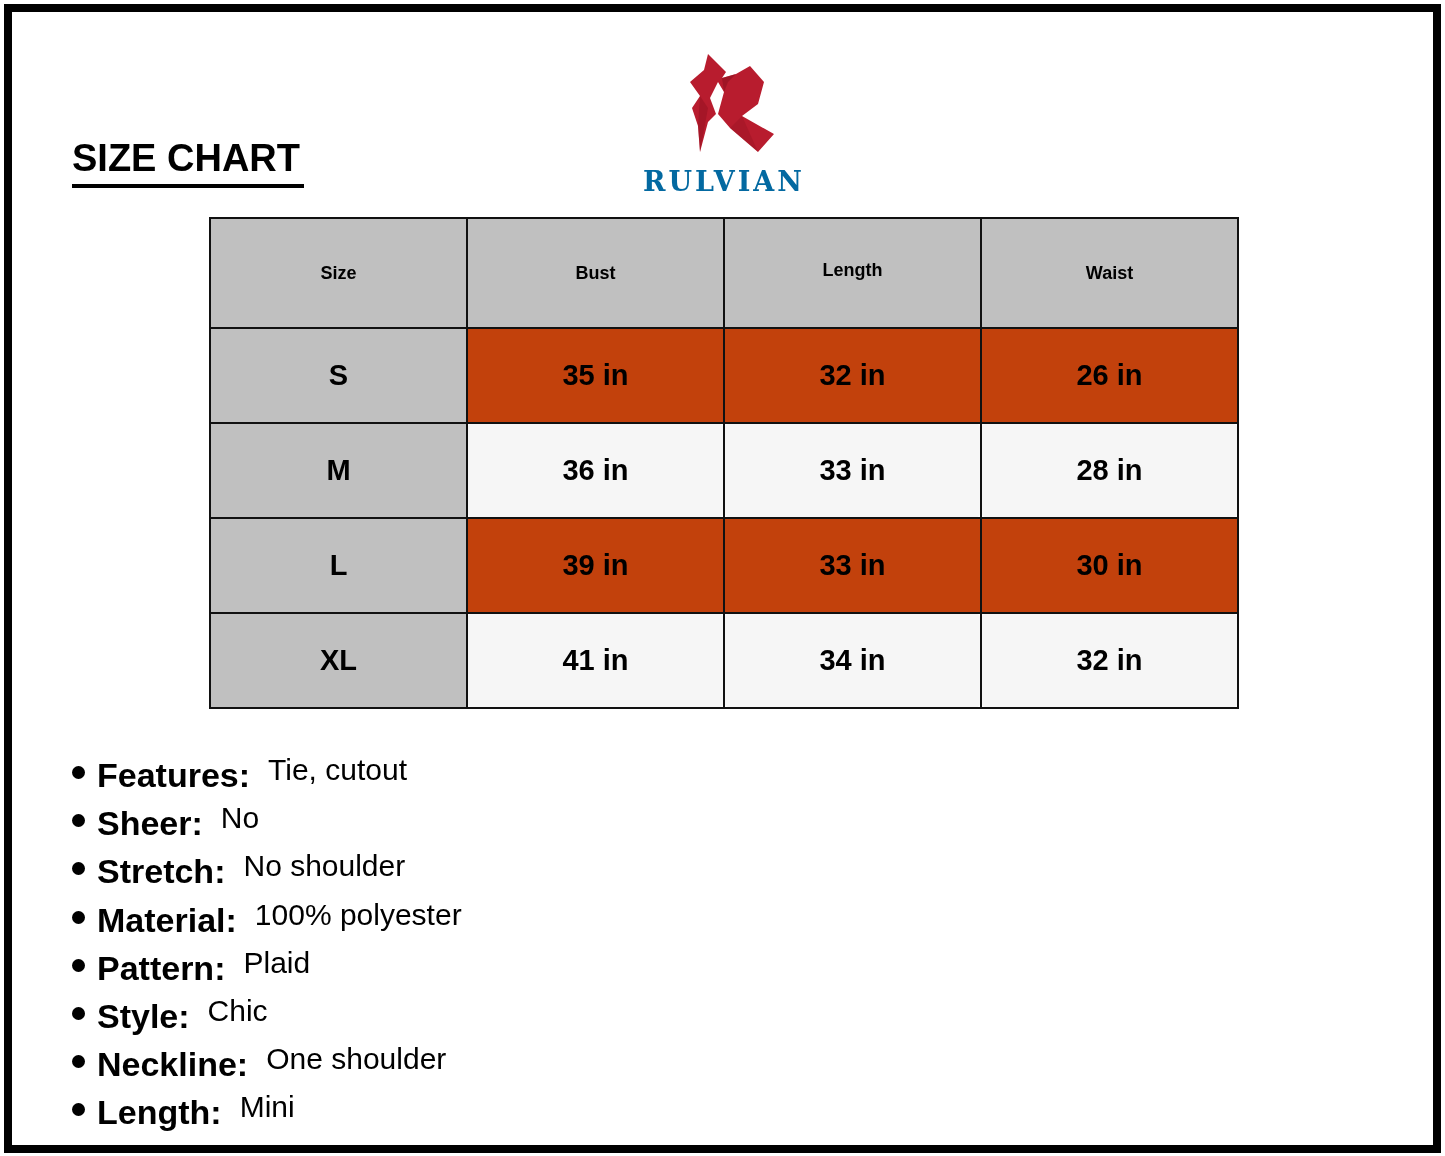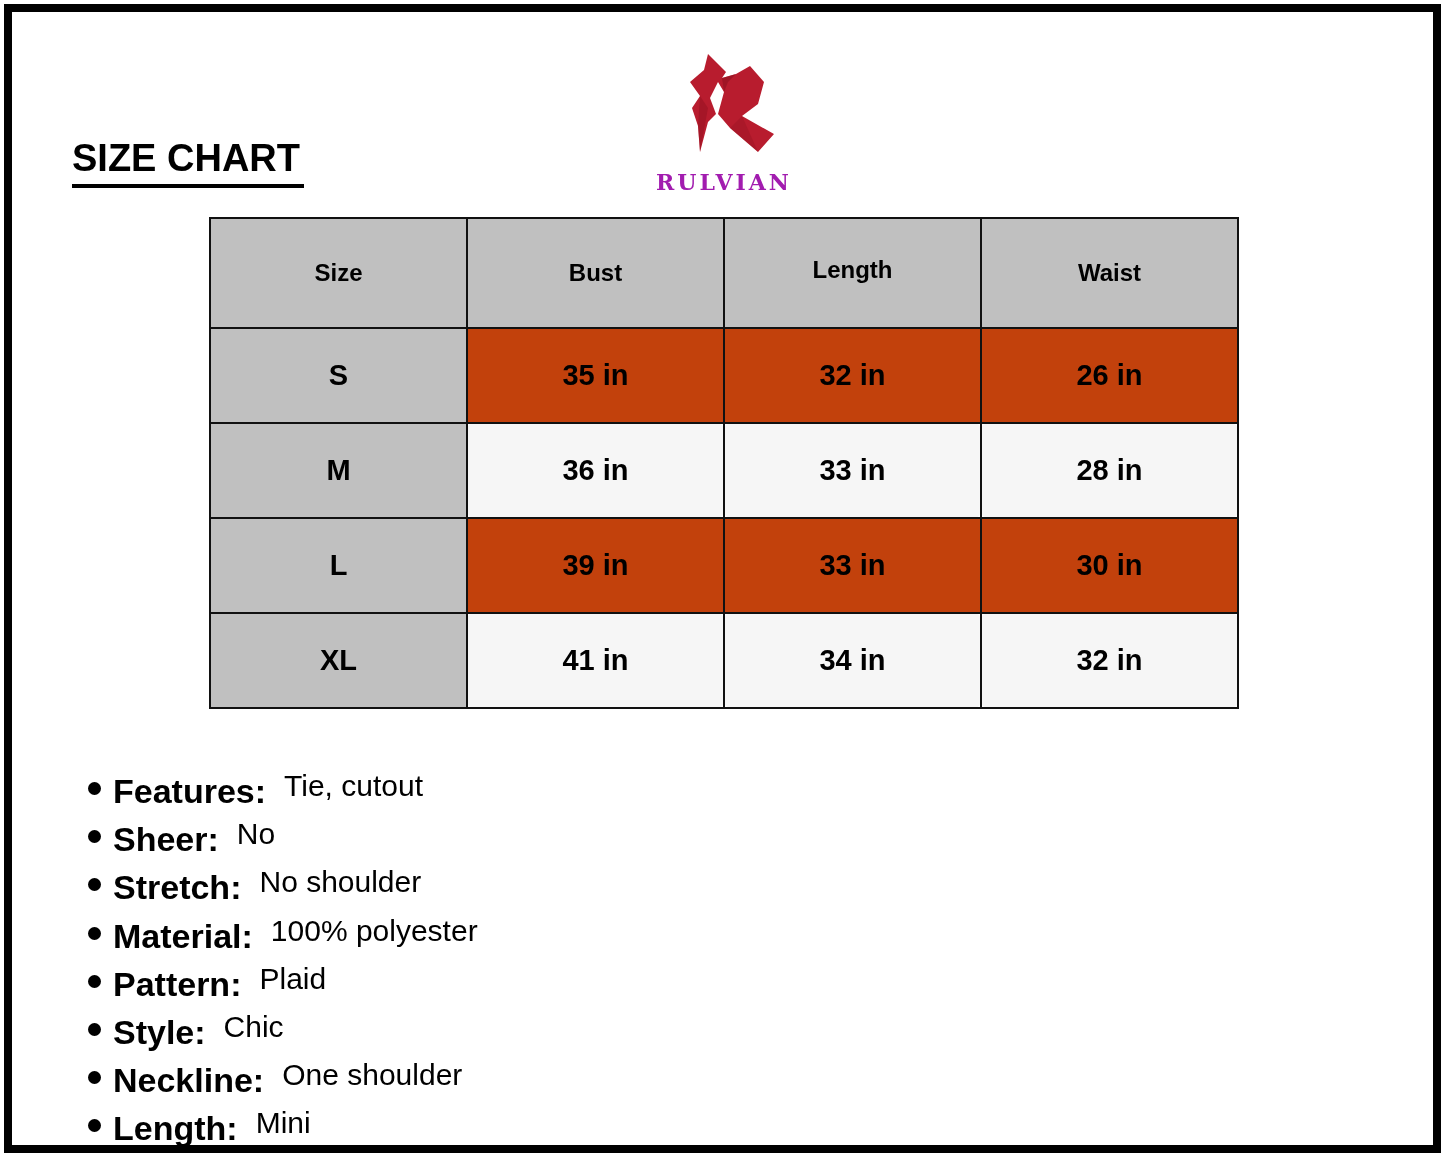--- a/index.html
+++ b/index.html
@@ -58,23 +58,23 @@
       height: 110px;
     }
     .logo-text {
       position: absolute;
       left: 0;
       top: 114px;
       width: 192px;
       text-align: center;
       font-family: "DejaVu Serif", serif;
       font-weight: bold;
-      font-size: 22px;
+      font-size: 27px;
       letter-spacing: 3px;
-      color: #a21caf;
+      color: #0369a1;
       line-height: 32px;
     }
     table.size-table {
       position: absolute;
       left: 209px;
       top: 217px;
       width: 1028px;
       border-collapse: collapse;
       table-layout: fixed;
     }
@@ -82,21 +82,21 @@
     table.size-table td {
       border: 2px solid #111;
       text-align: center;
       vertical-align: middle;
       font-weight: bold;
       padding: 0;
     }
     table.size-table th {
       height: 108px;
       background: #c0c0c0;
-      font-size: 24px;
+      font-size: 18px;
     }
     table.size-table td {
       height: 93px;
       font-size: 29px;
     }
     table.size-table td.size-cell {
       background: #c0c0c0;
     }
     table.size-table tr.row-odd td.val {
       background: #c2410c;
@@ -106,21 +106,21 @@
       border-radius: 7px;
     }
     .th-length {
       position: relative;
       top: -3px;
     }
     ul.attrs {
       position: absolute;
       left: 72px;
       top: 752px;
-      margin: 16px;
+      margin: 0;
       padding: 0;
       list-style: none;
     }
     ul.attrs li {
       height: 48.2px;
       display: flex;
       align-items: flex-start;
       white-space: nowrap;
     }
     .bullet {

